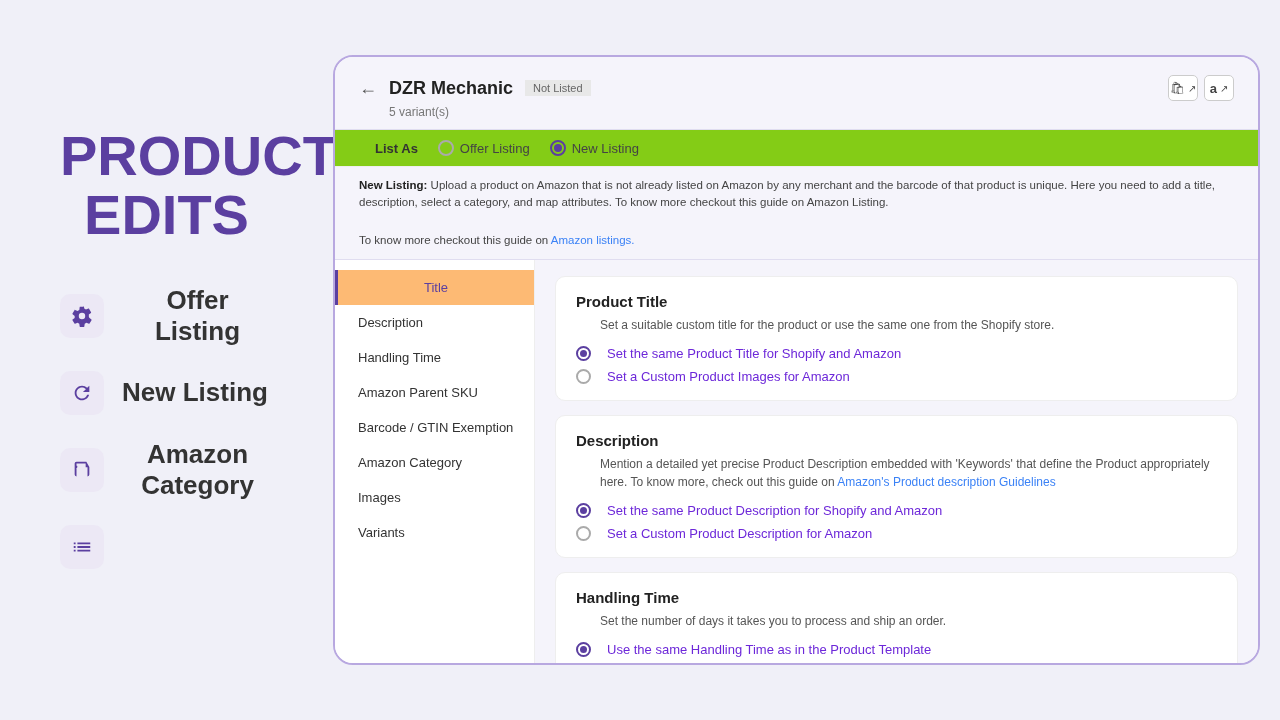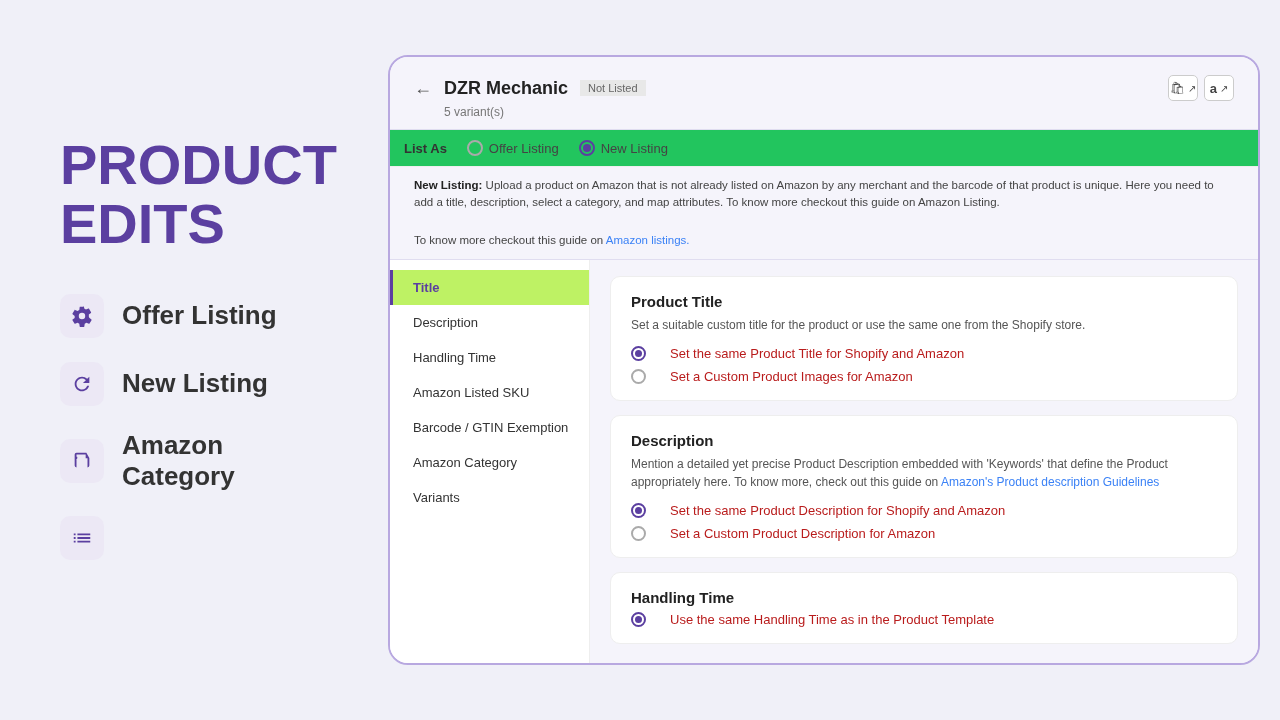--- a/index.html
+++ b/index.html
@@ -7,23 +7,24 @@
       background: #f0f0f8;
       font-family: -apple-system, BlinkMacSystemFont, 'Segoe UI', sans-serif;
       width: 1280px;
       height: 720px;
       display: flex;
       align-items: center;
       overflow: hidden;
     }
 
     .left-panel {
-      width: 388px;
+      width: 333px;
       padding: 60px 60px;
       flex-shrink: 0;
+      text-align: center;
     }
 
     .product-edits-title {
       font-size: 56px;
       font-weight: 900;
       color: #5b3fa0;
       line-height: 1.05;
       margin-bottom: 40px;
     }
 
@@ -135,22 +136,22 @@
     .variant-count {
       font-size: 12px;
       color: #777;
       margin-left: 30px;
     }
 
     .list-as-row {
       display: flex;
       align-items: center;
       gap: 20px;
-      padding: 10px 14px;
-      background: #22c55e;
+      padding: 10px 40px;
+      background: #84cc16;
       border-bottom: 1px solid #eee;
     }
 
     .list-as-label {
       font-size: 13px;
       font-weight: 600;
       color: #333;
     }
 
     .radio-option {
@@ -224,24 +225,25 @@
 
     .sidebar-nav-item {
       padding: 10px 20px;
       font-size: 13px;
       color: #333;
       cursor: pointer;
       border-left: 3px solid transparent;
     }
 
     .sidebar-nav-item.active {
-      background: #bef264;
+      background: #fdba74;
       border-left-color: #5b3fa0;
-      font-weight: 700;
+      font-weight: 400;
       color: #5b3fa0;
+      text-align: center;
     }
 
     .content-area {
       flex: 1;
       overflow-y: auto;
       padding: 16px 20px;
       background: #f5f4fb;
     }
 
     .section-card {
@@ -257,39 +259,40 @@
       font-weight: 700;
       color: #222;
       margin-bottom: 6px;
     }
 
     .section-desc {
       font-size: 12px;
       color: #555;
       line-height: 1.5;
       margin-bottom: 12px;
+      margin-left: 24px;
     }
 
     .section-desc a {
       color: #3b82f6;
       text-decoration: none;
     }
 
     .radio-group {
       display: flex;
       flex-direction: column;
       gap: 8px;
     }
 
     .radio-row {
       display: flex;
       align-items: center;
-      gap: 24px;
+      gap: 16px;
       font-size: 13px;
-      color: #b91c1c;
+      color: #6d28d9;
       cursor: pointer;
       text-align: center;
     }
 
     .radio-sm {
       width: 15px;
       height: 15px;
       border: 2px solid #aaa;
       border-radius: 50%;
       display: flex;
@@ -396,23 +399,24 @@
         <a href="#">Amazon listings.</a>
       </p>
     </div>
 
     <div class="main-content">
 
       <div class="sidebar-nav">
         <div class="sidebar-nav-item active">Title</div>
         <div class="sidebar-nav-item">Description</div>
         <div class="sidebar-nav-item">Handling Time</div>
-        <div class="sidebar-nav-item">Amazon Listed SKU</div>
+        <div class="sidebar-nav-item">Amazon Parent SKU</div>
         <div class="sidebar-nav-item">Barcode / GTIN Exemption</div>
         <div class="sidebar-nav-item">Amazon Category</div>
+        <div class="sidebar-nav-item">Images</div>
         <div class="sidebar-nav-item">Variants</div>
       </div>
 
       <div class="content-area">
 
         <div class="section-card">
           <div class="section-title">Product Title</div>
           <div class="section-desc">Set a suitable custom title for the product or use the same one from the Shopify store.</div>
           <div class="radio-group">
             <div class="radio-row">
@@ -439,20 +443,21 @@
             </div>
             <div class="radio-row">
               <div class="radio-sm"></div>
               <span>Set a Custom Product Description for Amazon</span>
             </div>
           </div>
         </div>
 
         <div class="section-card">
           <div class="section-title">Handling Time</div>
+          <div class="section-desc">Set the number of days it takes you to process and ship an order.</div>
           <div class="radio-group">
             <div class="radio-row">
               <div class="radio-sm filled"></div>
               <span>Use the same Handling Time as in the Product Template</span>
             </div>
           </div>
         </div>
 
       </div>
     </div>

